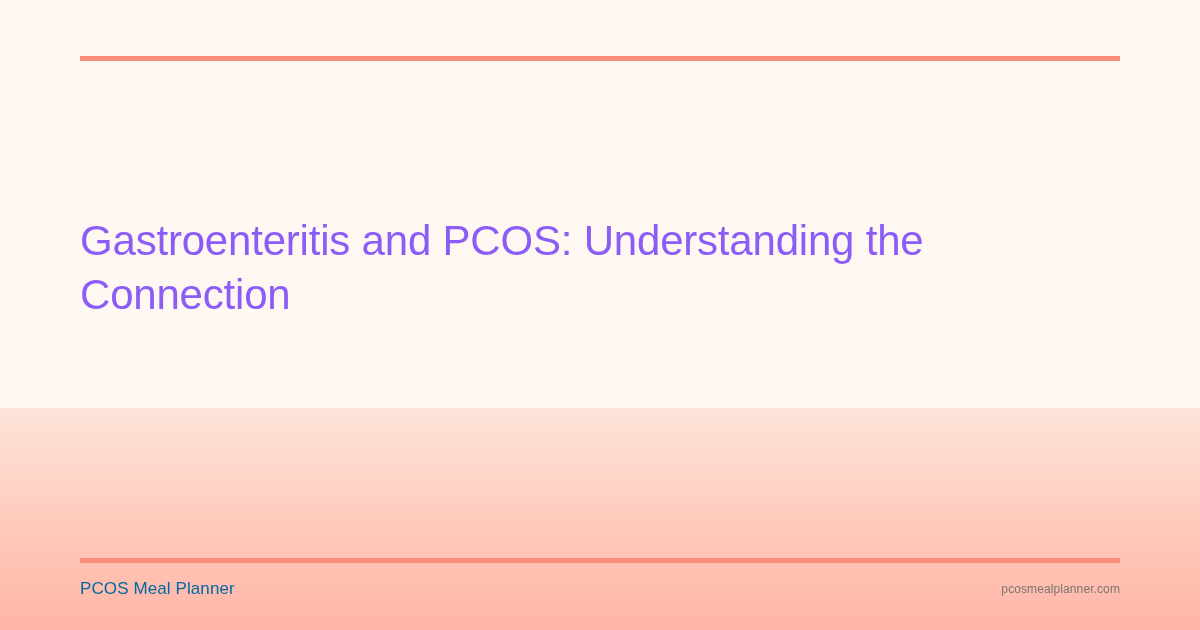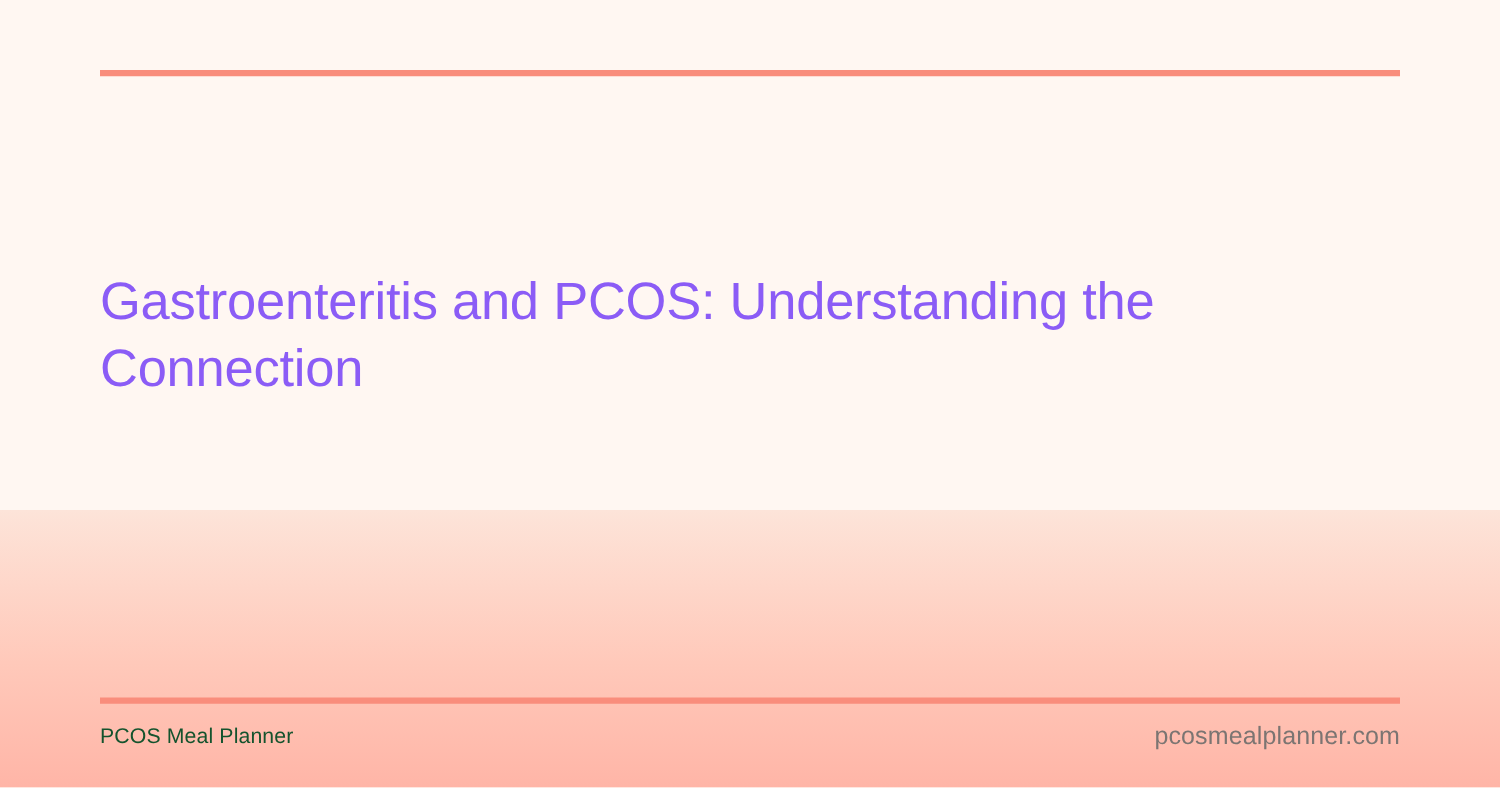--- a/index.html
+++ b/index.html
@@ -89,26 +89,26 @@
     width: 1040px;
     height: 26px;
     display: flex;
     align-items: center;
     justify-content: space-between;
   }
   .footer-brand {
     font-family: "Liberation Sans", sans-serif;
     font-size: 17px;
     font-weight: 400;
-    color: #14532d;
+    color: #0369a1;
     letter-spacing: 0.1px;
   }
   .footer-url {
     font-family: "Liberation Sans", sans-serif;
-    font-size: 20px;
+    font-size: 12px;
     font-weight: 400;
     color: #7C7572;
     letter-spacing: 0.1px;
   }
 </style>
 </head>
 <body>
 
 <div class="card">
 

